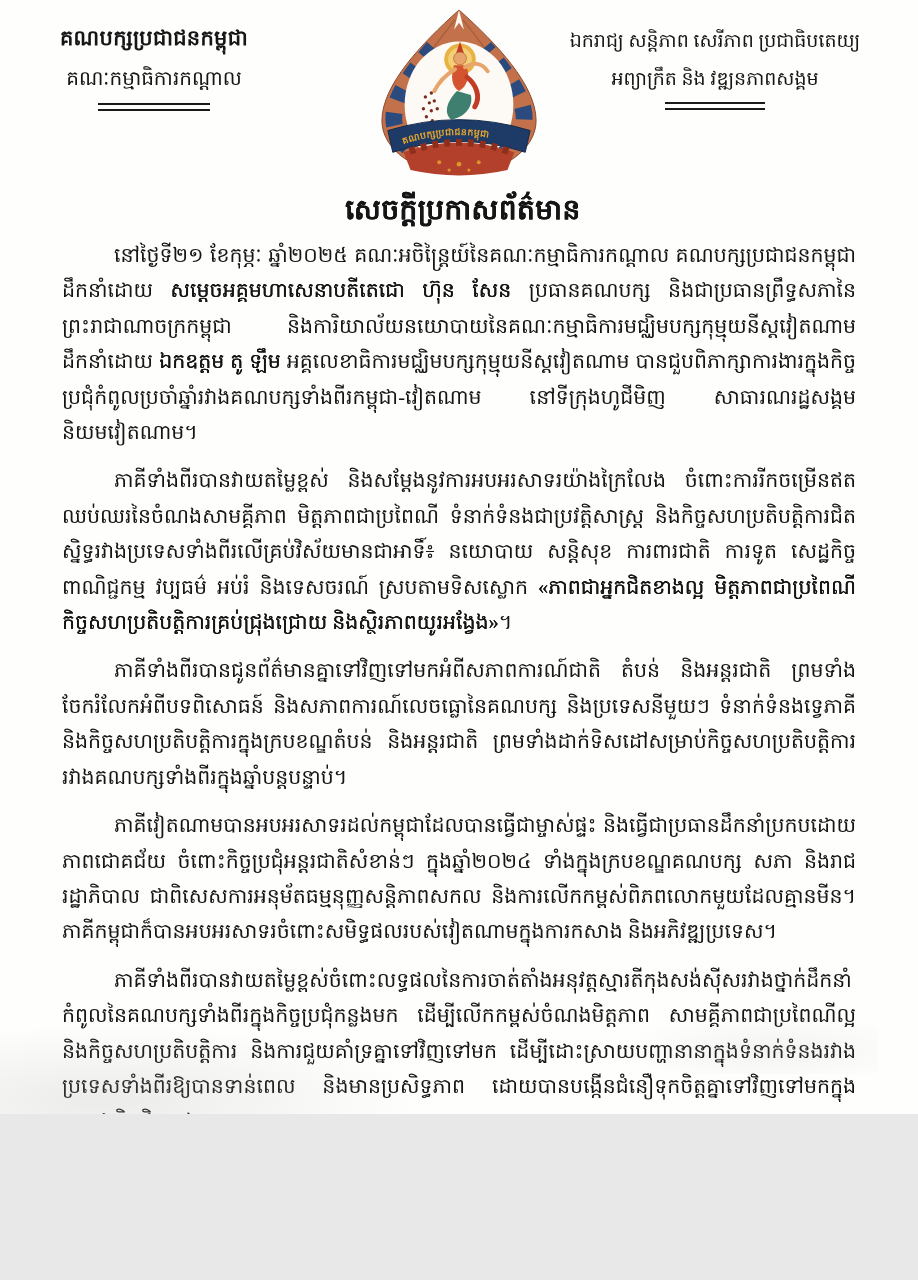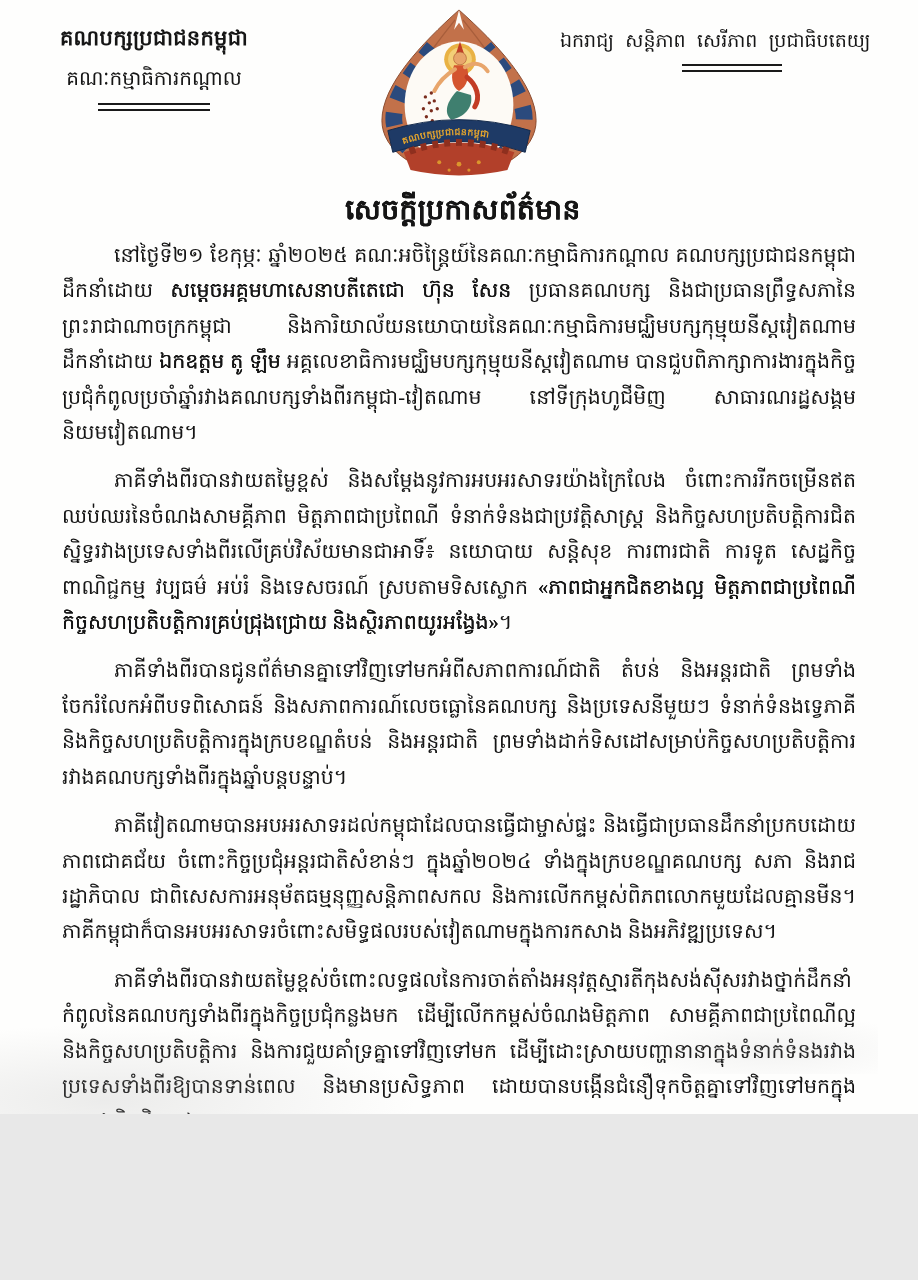--- a/index.html
+++ b/index.html
@@ -6,21 +6,21 @@
   .page{
     position:relative;width:918px;height:1114px;margin:0 auto;
     background:#fefefdff;overflow:hidden;
     font-family:"Liberation Serif","DejaVu Serif",serif;
     color:#151515;
   }
   
   .header-left{position:absolute;left:26px;top:24px;width:256px;text-align:center;}
   .header-left .l1{font-size:21px;font-weight:bold;letter-spacing:.3px;}
   .header-left .l2{font-size:20px;margin-top:10px;font-family:Liberation Mono, monospace;}
-  .header-right{position:absolute;right:14px;top:28px;width:344px;text-align:left;font-family:Liberation Mono, monospace;}
+  .header-right{position:absolute;right:31px;top:28px;width:344px;text-align:center;}
   .header-right .l1{font-size:19px;}
   .header-right .l2{font-size:19px;margin-top:10px;}
   .double-rule{height:4px;border-top:2.5px solid #1a1a1a;border-bottom:2.5px solid #1a1a1a;margin:8px auto 0;}
   .rule-left{width:112px;}
   .rule-right{width:100px;}
   .logo{position:absolute;left:358px;top:6px;width:202px;height:170px;}
   
   .title{
     position:absolute;top:188px;left:0;width:100%;margin:4px;text-align:center;
     font-size:28px;font-weight:bold;letter-spacing:.5px;
@@ -114,20 +114,21 @@
             <circle cx="120" cy="158" r="2"></circle>
           <circle cx="90" cy="166" r="1.6"></circle>
             <circle cx="110" cy="166" r="1.6"></circle>
         </g>
       </g>
     </svg>
   </div>
 
   <div class="header-right">
     <div class="l1">ឯករាជ្យ សន្តិភាព សេរីភាព ប្រជាធិបតេយ្យ</div>
+    <div class="l2">អព្យាក្រឹត និង វឌ្ឍនភាពសង្គម</div>
     <div class="double-rule rule-right"></div>
   </div>
 
   <h1 class="title">សេចក្តីប្រកាសព័ត៌មាន</h1>
 
   <div class="body">
       <p class="para"><span>នៅថ្ងៃទី២១ ខែកុម្ភៈ ឆ្នាំ២០២៥ គណៈអចិន្ត្រៃយ៍នៃគណៈកម្មាធិការកណ្តាល គណបក្សប្រជាជនកម្ពុជា ដឹកនាំដោយ </span><span class="bold">សម្តេចអគ្គមហាសេនាបតីតេជោ ហ៊ុន សែន</span><span> ប្រធានគណបក្ស និងជាប្រធានព្រឹទ្ធសភានៃព្រះរាជាណាចក្រកម្ពុជា និងការិយាល័យនយោបាយនៃគណៈកម្មាធិការមជ្ឈិមបក្សកុម្មុយនីស្តវៀតណាម ដឹកនាំដោយ </span><span class="bold">ឯកឧត្តម តូ ឡឹម</span><span> អគ្គលេខាធិការមជ្ឈិមបក្សកុម្មុយនីស្តវៀតណាម បានជួបពិភាក្សាការងារក្នុងកិច្ចប្រជុំកំពូលប្រចាំឆ្នាំរវាងគណបក្សទាំងពីរកម្ពុជា-វៀតណាម នៅទីក្រុងហូជីមិញ សាធារណរដ្ឋសង្គមនិយមវៀតណាម។</span></p>
       <p class="para"><span>ភាគីទាំងពីរបានវាយតម្លៃខ្ពស់ និងសម្តែងនូវការអបអរសាទរយ៉ាងក្រៃលែង ចំពោះការរីកចម្រើនឥតឈប់ឈរនៃចំណងសាមគ្គីភាព មិត្តភាពជាប្រពៃណី ទំនាក់ទំនងជាប្រវត្តិសាស្ត្រ និងកិច្ចសហប្រតិបត្តិការជិតស្និទ្ធរវាងប្រទេសទាំងពីរលើគ្រប់វិស័យមានជាអាទិ៍៖ នយោបាយ សន្តិសុខ ការពារជាតិ ការទូត សេដ្ឋកិច្ច ពាណិជ្ជកម្ម វប្បធម៌ អប់រំ និងទេសចរណ៍ ស្របតាមទិសស្លោក </span><span class="bold">«ភាពជាអ្នកជិតខាងល្អ មិត្តភាពជាប្រពៃណី កិច្ចសហប្រតិបត្តិការគ្រប់ជ្រុងជ្រោយ និងស្ថិរភាពយូរអង្វែង»</span><span>។</span></p>
       <p class="para pgap"><span>ភាគីទាំងពីរបានជូនព័ត៌មានគ្នាទៅវិញទៅមកអំពីសភាពការណ៍ជាតិ តំបន់ និងអន្តរជាតិ ព្រមទាំងចែករំលែកអំពីបទពិសោធន៍ និងសភាពការណ៍លេចធ្លោនៃគណបក្ស និងប្រទេសនីមួយៗ ទំនាក់ទំនងទ្វេភាគី និងកិច្ចសហប្រតិបត្តិការក្នុងក្របខណ្ឌតំបន់ និងអន្តរជាតិ ព្រមទាំងដាក់ទិសដៅសម្រាប់កិច្ចសហប្រតិបត្តិការរវាងគណបក្សទាំងពីរក្នុងឆ្នាំបន្តបន្ទាប់។</span></p>
       <p class="para pgap"><span>ភាគីវៀតណាមបានអបអរសាទរដល់កម្ពុជាដែលបានធ្វើជាម្ចាស់ផ្ទះ និងធ្វើជាប្រធានដឹកនាំប្រកបដោយភាពជោគជ័យ ចំពោះកិច្ចប្រជុំអន្តរជាតិសំខាន់ៗ ក្នុងឆ្នាំ២០២៤ ទាំងក្នុងក្របខណ្ឌគណបក្ស សភា និងរាជរដ្ឋាភិបាល ជាពិសេសការអនុម័តធម្មនុញ្ញសន្តិភាពសកល និងការលើកកម្ពស់ពិភពលោកមួយដែលគ្មានមីន។ ភាគីកម្ពុជាក៏បានអបអរសាទរចំពោះសមិទ្ធផលរបស់វៀតណាមក្នុងការកសាង និងអភិវឌ្ឍប្រទេស។</span></p>

